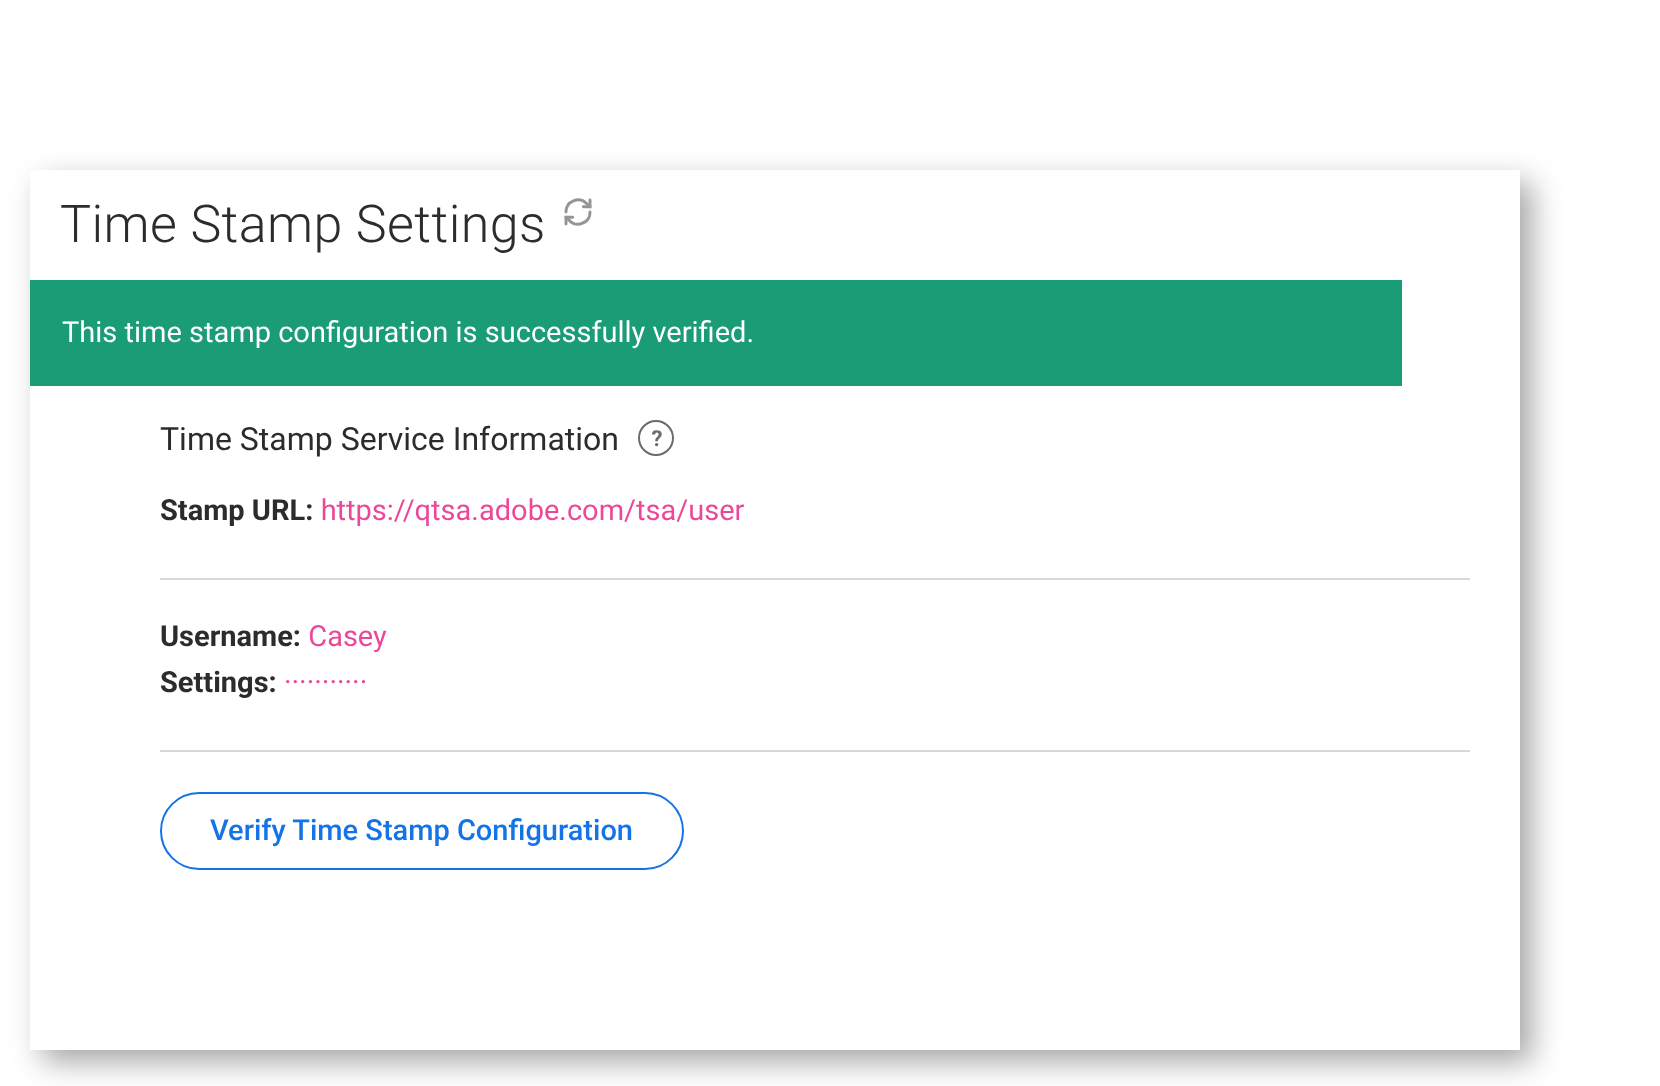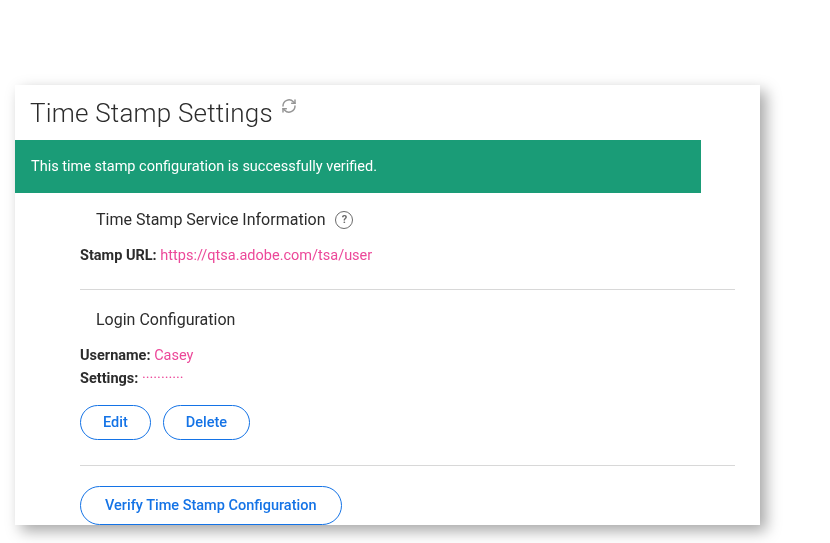--- a/index.html
+++ b/index.html
@@ -51,24 +51,22 @@
       font-size: 14.5px;
     }
     .content {
       position: absolute;
       left: 80px;
       top: 210px;
       width: 655px;
     }
     .section-header {
       display: flex;
-      align-items: center;
       gap: 10px;
       margin-bottom: 18px;
-      margin-left: 16px;
     }
     .section-title {
       font-size: 16px;
       font-weight: 400;
       color: #2c2c2c;
     }
     .help-icon {
       display: inline-flex;
       align-items: center;
       justify-content: center;
@@ -152,37 +150,30 @@
     <span class="help-icon">?</span>
   </div>
 
   <div class="field-row">
     <span class="field-label">Stamp URL:</span>
     <span class="field-value">https://qtsa.adobe.com/tsa/user</span>
   </div>
 
   <hr class="divider">
 
-  <div class="section-header">
-    <span class="section-title">Login Configuration</span>
-  </div>
 
 
   <div class="field-row">
     <span class="field-label">Username:</span>
     <span class="field-value">Casey</span>
   </div>
 
   <div class="field-row">
     <span class="field-label">Settings:</span>
     <span class="field-value">···········</span>
   </div>
 
-  <div class="button-row">
-    <button class="btn">Edit</button>
-    <button class="btn">Delete</button>
-  </div>
 
   <hr class="divider">
 
   <button class="btn btn-verify">Verify Time Stamp Configuration</button>
 
 </div>
 
 </body></html>

